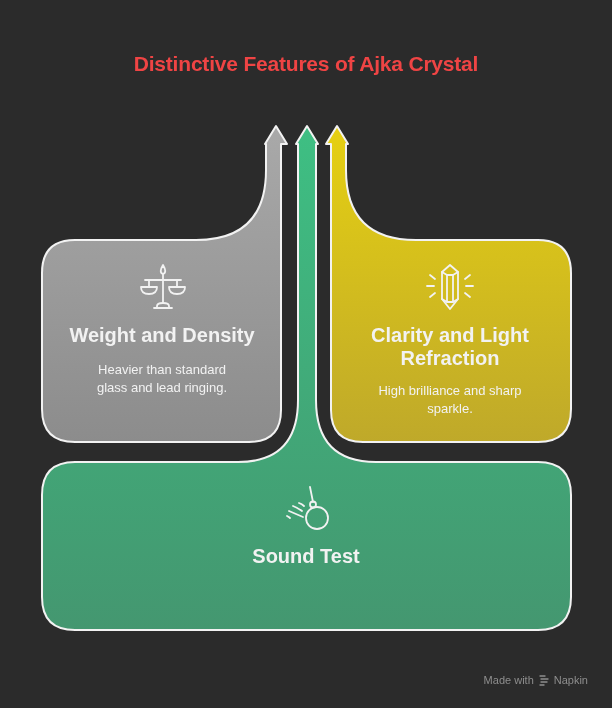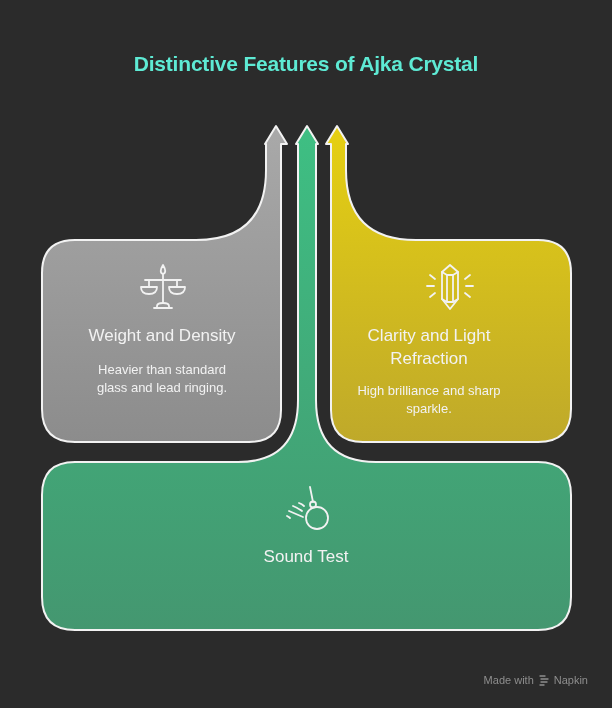--- a/index.html
+++ b/index.html
@@ -6,32 +6,32 @@
     body {
       width: 612px; height: 708px;
       background: #2b2b2b;
       position: relative;
       overflow: hidden;
       font-family: "Liberation Sans", "DejaVu Sans", sans-serif;
     }
     .title {
       position: absolute; left: 0; right: 0; top: 52px;
       text-align: center;
-      color: #5eead4;
+      color: #ef4444;
       font-size: 21px; font-weight: bold;
       letter-spacing: -0.2px;
     }
     svg.diagram { position: absolute; left: 0; top: 0; }
     .card-text {
       position: absolute;
       text-align: center;
       color: #f2f2f2;
     }
     .card-title {
-      font-size: 17px; font-weight: normal; line-height: 23px;
+      font-size: 20px; font-weight: bold; line-height: 23px;
     }
     .card-desc {
       font-size: 13px; font-weight: normal; line-height: 18px;
       margin-top: 14px;
     }
     .icon { position: absolute; }
     .footer {
       position: absolute; right: 24px; top: 674px;
       color: #8e8e8e; font-size: 11px;
       display: flex; align-items: center; gap: 4px; padding-left: 40px;
@@ -119,21 +119,21 @@
 </svg>
 
 <div class="card-text" style="left:56px;top:324px;width:212px">
   <div class="card-title">Weight and Density</div>
   <div class="card-desc">
     <span>Heavier than standard</span><br>
     <span>glass and lead ringing.</span>
   </div>
 </div>
 
-<div class="card-text" style="left:322px;top:324px;width:214px">
+<div class="card-text" style="left:343px;top:324px;width:214px">
   <div class="card-title">
     <span>Clarity and Light</span><br>
     <span>Refraction</span>
   </div>
   <div class="card-desc" style="margin-top:12px">
     <span>High brilliance and sharp</span><br>
     <span>sparkle.</span>
   </div>
 </div>
 

